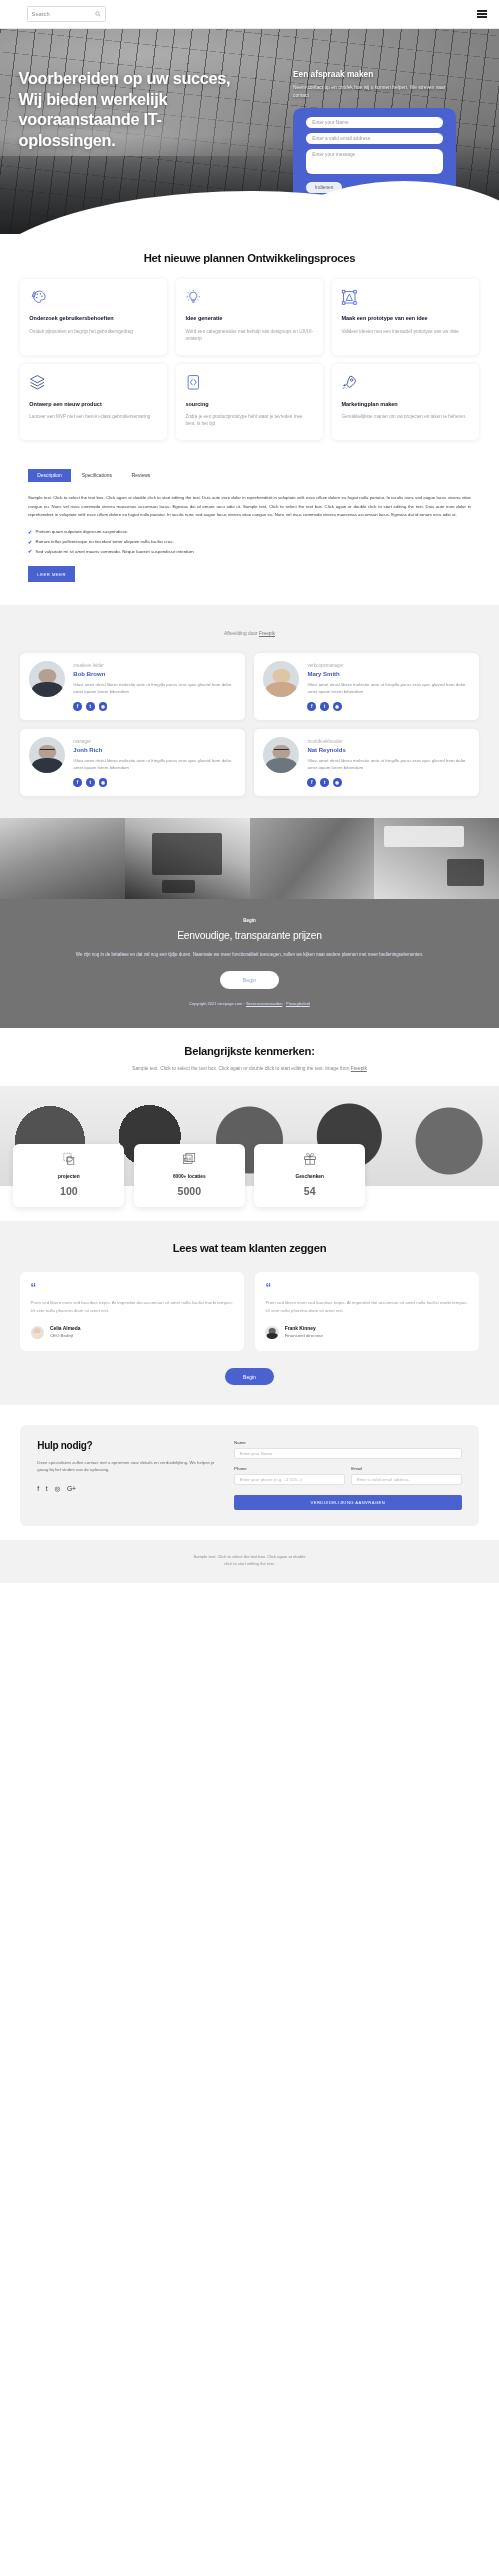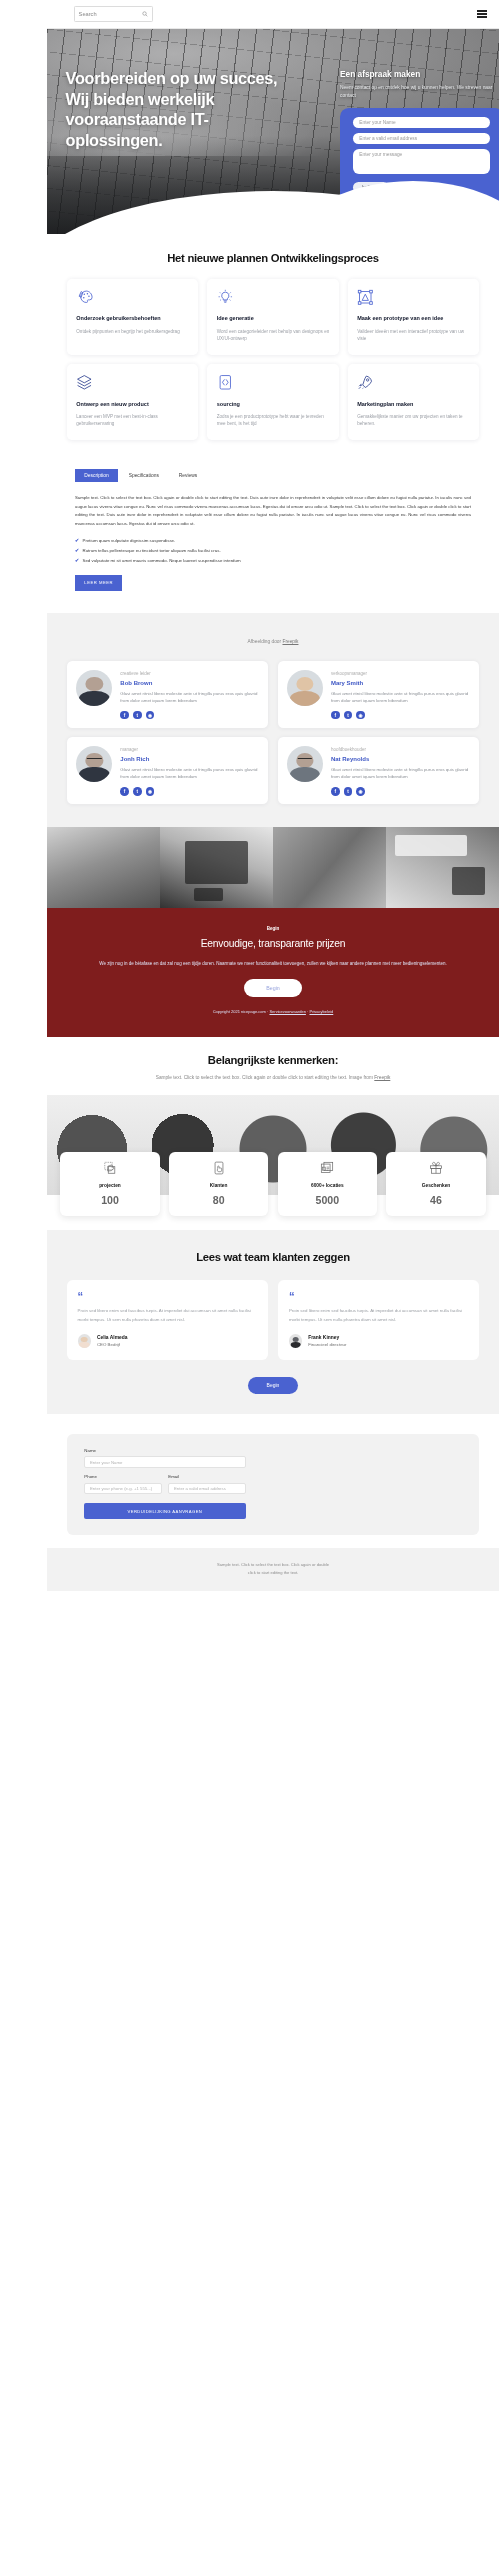--- a/index.html
+++ b/index.html
@@ -3,21 +3,21 @@
 <meta charset="utf-8">
 <style>
   * { box-sizing: border-box; margin: 0; padding: 0; }
   body {
     width: 499px;
     font-family: "Liberation Sans", sans-serif;
     background: #ffffff;
     color: #1c1c1c;
     -webkit-font-smoothing: antialiased;
   }
-  .page { width: 499px; position: relative; overflow: hidden; padding-left: 47px; }
+  .page { width: 499px; position: relative; overflow: hidden; }
 
   
   .topbar {
     height: 29px;
     background: #fff;
     border-bottom: 0.7px solid #e8e8e8;
     display: flex;
     align-items: center;
     padding: 0 12px;
   }
@@ -204,21 +204,21 @@
   
   .strip { display:grid; grid-template-columns: repeat(4,1fr); height: 81px; }
   .strip > div { position:relative; overflow:hidden; filter: grayscale(1); }
   .s1 { background: linear-gradient(160deg,#cfd2d4 0%,#8c9194 45%,#4d5254 100%); }
   .s2 { background: linear-gradient(200deg,#e4e6e7 0%,#b0b4b6 40%,#2f3234 100%); }
   .s3 { background: linear-gradient(130deg,#9fa4a7 0%,#6a6f72 50%,#b8bcbe 100%); }
   .s4 { background: linear-gradient(30deg,#dcdfe1 0%,#a7abae 55%,#707477 100%); }
   .strip .ob { position:absolute; background:rgba(25,27,29,.65); border-radius:2px; }
 
   
-  .pricing { background:#7f1d1d; padding: 18.6px 20px 22.6px 20px; text-align:center; color:#fff; }
+  .pricing { background:#737373; padding: 18.6px 20px 22.6px 20px; text-align:center; color:#fff; }
   .pr-eyebrow { font-size: 4.5px; font-weight: 700; margin-bottom: 6.7px; }
   .pr-head { font-size: 10.3px; font-weight: 400; letter-spacing: -0.2px; }
   .pr-big { font-size: 22.6px; font-weight: 800; line-height: 1.12; margin-top: 8px; letter-spacing:-0.7px; }
   .pr-text { font-size: 4.5px; color:#dfe4f7; line-height: 1.95; margin-top: 10.6px; }
   .btn-pill {
     margin-top: 10.6px; background:#fff; color:#97a3dd; border:none;
     border-radius: 14.6px; font-size: 5.3px; padding: 6px 22.6px;
     font-family:"Liberation Sans", sans-serif; cursor:pointer;
   }
   .copyright { font-size: 4px; color:#dbe0f5; margin-top: 12px; }
@@ -553,49 +553,41 @@
         <div class="ccard">
           <svg class="ci" viewBox="0 0 32 32">
             <rect x="4" y="3" width="17" height="17" fill="none" stroke="#4a62d0" stroke-width="1.5" stroke-dasharray="2 2"></rect>
             <path d="M11 12l9-3 5 8-6 5-8 1z" fill="none" stroke="#4a62d0" stroke-width="1.6"></path>
             <rect x="12" y="13" width="15" height="15" fill="none" stroke="#4a62d0" stroke-width="1.6"></rect>
           </svg>
           <div class="clabel">projecten</div>
           <div class="cvalue">100</div>
         </div>
 
-        <div class="ccard">
-          <svg class="ci" viewBox="0 0 32 32">
-            <rect x="7" y="2.5" width="18" height="27" rx="2.5" fill="none" stroke="#4a62d0" stroke-width="1.6"></rect>
-            <path d="M13 17v-4a1.6 1.6 0 0 1 3.2 0v3h4a2 2 0 0 1 2 2v3a3.5 3.5 0 0 1-3.5 3.5h-3.2A4 4 0 0 1 12 21z" fill="none" stroke="#4a62d0" stroke-width="1.5"></path>
-          </svg>
-          <div class="clabel">Klanten</div>
-          <div class="cvalue">80</div>
-        </div>
 
         <div class="ccard">
           <svg class="ci" viewBox="0 0 32 32">
             <rect x="3" y="7" width="20" height="19" fill="none" stroke="#4a62d0" stroke-width="1.6"></rect>
             <rect x="9" y="3" width="20" height="19" fill="none" stroke="#4a62d0" stroke-width="1.6"></rect>
             <rect x="6" y="14" width="6" height="7" fill="none" stroke="#4a62d0" stroke-width="1.4"></rect>
             <path d="M15 14h6M15 17.5h6M15 21h4" stroke="#4a62d0" stroke-width="1.4"></path>
           </svg>
           <div class="clabel">6000+ locaties</div>
           <div class="cvalue">5000</div>
         </div>
 
         <div class="ccard">
           <svg class="ci" viewBox="0 0 32 32">
             <rect x="3.5" y="11" width="25" height="6" fill="none" stroke="#4a62d0" stroke-width="1.6"></rect>
             <rect x="6" y="17" width="20" height="11" fill="none" stroke="#4a62d0" stroke-width="1.6"></rect>
             <path d="M16 11v17" stroke="#4a62d0" stroke-width="1.6"></path>
             <path d="M16 11c-4-1-8-2-8-5a3 3 0 0 1 5.5-1.6L16 11zM16 11c4-1 8-2 8-5a3 3 0 0 0-5.5-1.6L16 11z" fill="none" stroke="#4a62d0" stroke-width="1.5"></path>
           </svg>
           <div class="clabel">Geschenken</div>
-          <div class="cvalue">46</div>
+          <div class="cvalue">54</div>
         </div>
 
       </div>
     </div>
   </div>
 
   <div class="testi">
     <div class="sec-title">Lees wat team klanten zeggen</div>
     <div class="testi-grid">
 
@@ -631,20 +623,30 @@
 
     </div>
     <div class="testi-cta">
       <button class="btn-pill-blue">Begin</button>
     </div>
   </div>
 
   <div class="contact">
     <div class="contact-card">
       <div>
+        <div class="ct-title">Hulp nodig?</div>
+        <div class="ct-text">Deze specialisten zullen contact met u opnemen voor details en verduidelijking. We helpen je graag bij het vinden van de oplossing.</div>
+        <div class="ct-soc">
+          <span>f</span>
+          <span>t</span>
+          <span>◎</span>
+          <span>G+</span>
+        </div>
+      </div>
+      <div>
         <label class="flabel">Name</label>
         <div class="finput">Enter your Name</div>
         <div class="frow">
           <div>
             <label class="flabel">Phone</label>
             <div class="finput">Enter your phone (e.g. +1 555...)</div>
           </div>
           <div>
             <label class="flabel">Email</label>
             <div class="finput">Enter a valid email address</div>

